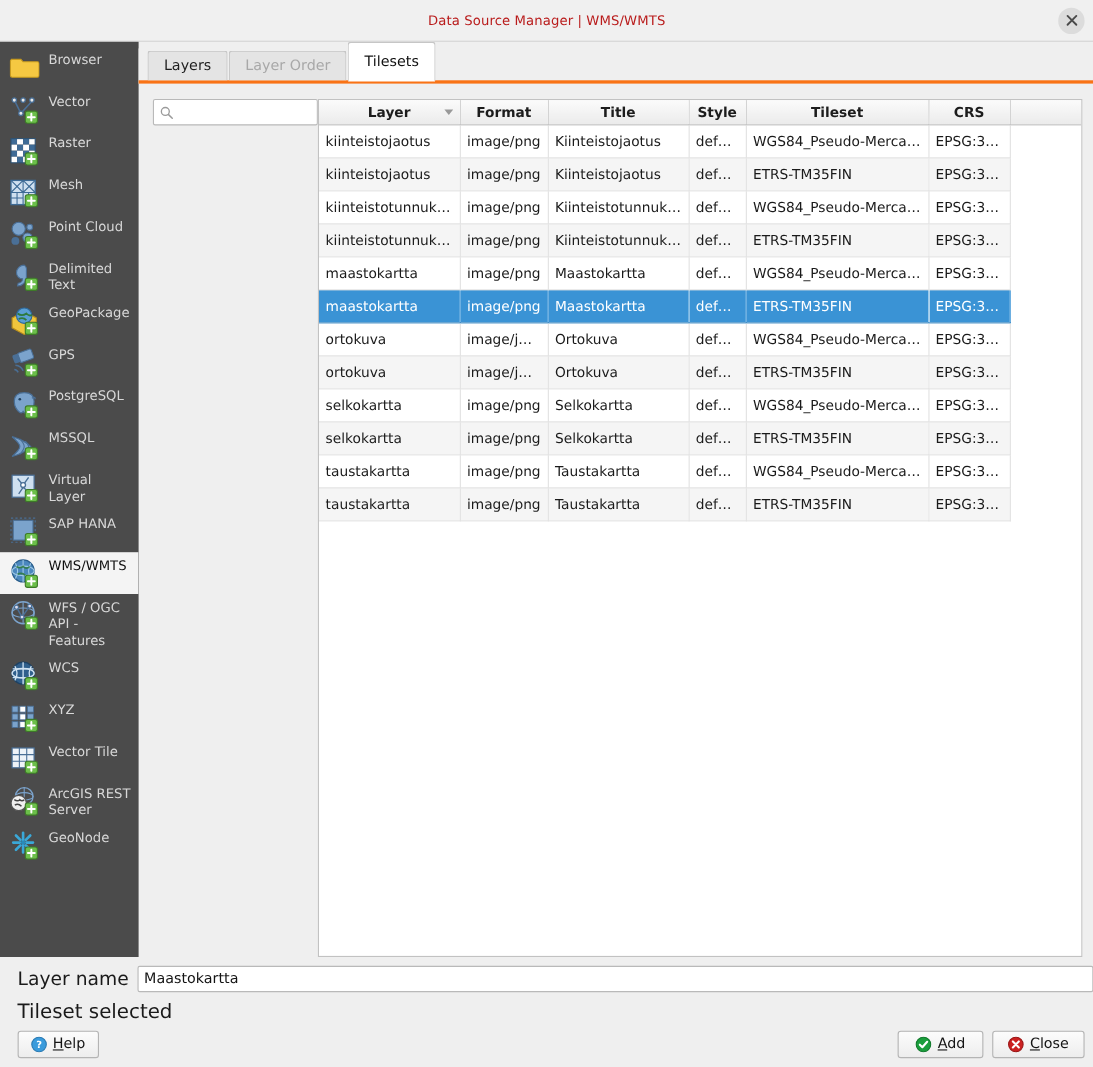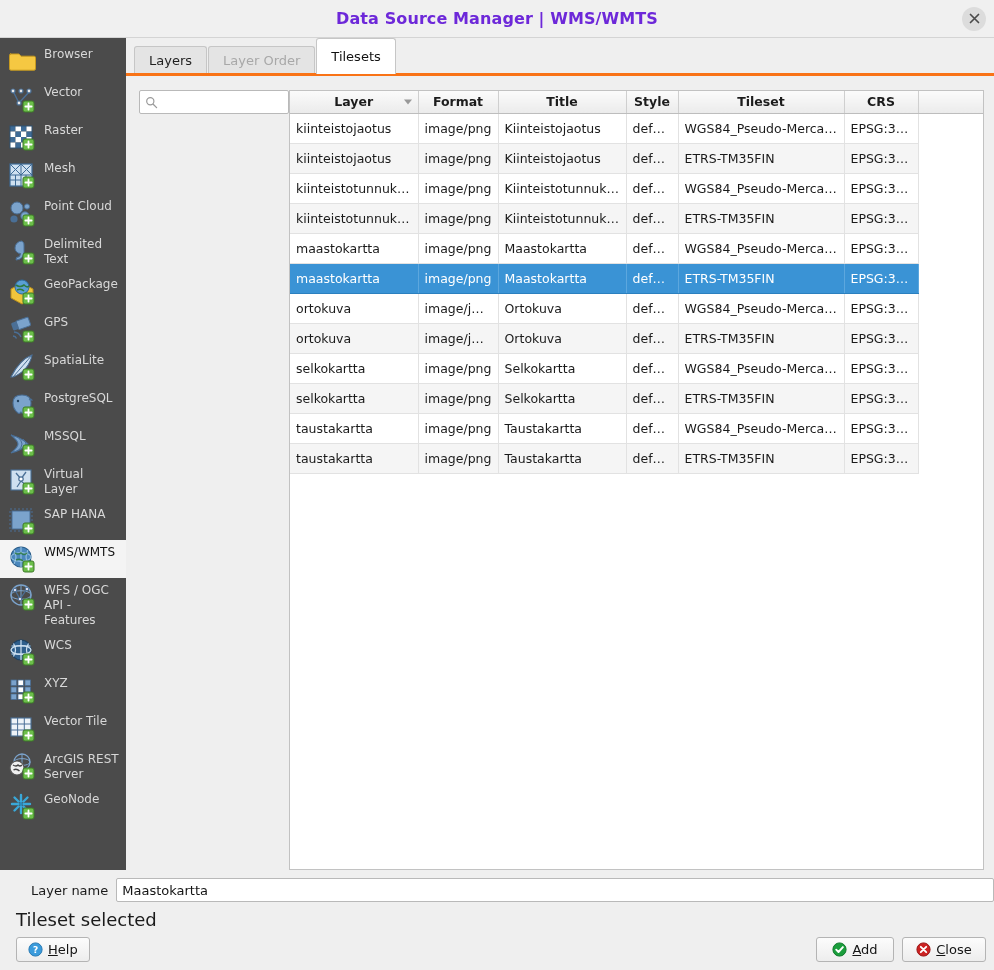--- a/index.html
+++ b/index.html
@@ -26,23 +26,23 @@
     height: 38px;
     min-height: 38px;
     background: #f0f0f0;
     border-bottom: 1px solid #d4d4d4;
     display: flex;
     align-items: center;
     justify-content: center;
     position: relative;
   }
   #titlebar .title {
-    font-weight: bold;
-    font-size: 16px;
-    color: #6d28d9;
+    font-weight: normal;
+    font-size: 12px;
+    color: #b91c1c;
     letter-spacing: 0.1px;
   }
   #titlebar .close-btn {
     position: absolute;
     right: 8px; top: 50%;
     transform: translateY(-50%);
     width: 24px; height: 24px;
     border-radius: 50%;
     background: #dcdcdc;
     display: flex; align-items: center; justify-content: center;
@@ -248,23 +248,22 @@
     padding: 0 0 0 0;
   }
   #layernamerow {
     display: flex;
     align-items: center;
     gap: 8px;
     padding: 8px 0 6px 3px;
     margin: 0 0 0 13px;
   }
   #layernamerow label {
-    font-size: 13px; color: #1a1a1a;
+    font-size: 17px; color: #1a1a1a;
     white-space: nowrap;
-    margin-left: 15px;
   }
   #layernamerow .field {
     flex: 1;
     height: 24px;
     background: #fff;
     border: 1px solid #b9b9b9;
     border-radius: 2px;
     display: flex; align-items: center;
     padding: 0 5px;
     font-size: 13px;
@@ -435,33 +434,20 @@
                 <rect x="0" y="0" width="11" height="11" rx="2" fill="#6cbf4a" stroke="#3d7a28" stroke-width="1"></rect>
                 <path d="M5.5 2.4 v6.2 M2.4 5.5 h6.2" stroke="#fff" stroke-width="1.8" stroke-linecap="round"></path>
               </g>
             </svg>
           </span>
           <span class="lbl">GPS</span>
         </div>
         <div class="side-item">
           <span class="ico">
             <svg width="28" height="28" viewBox="0 0 28 28">
-              <path d="M3 24 C8 14 16 5 24 2 C22 12 15 20 5 24 z" fill="#cfe0f0" stroke="#4a6f96" stroke-width="1.1"></path>
-              <path d="M5 24 C12 16 19 8 24 2" stroke="#4a6f96" stroke-width="1" fill="none"></path>
-              <g transform="translate(15,16)">
-                <rect x="0" y="0" width="11" height="11" rx="2" fill="#6cbf4a" stroke="#3d7a28" stroke-width="1"></rect>
-                <path d="M5.5 2.4 v6.2 M2.4 5.5 h6.2" stroke="#fff" stroke-width="1.8" stroke-linecap="round"></path>
-              </g>
-            </svg>
-          </span>
-          <span class="lbl">SpatiaLite</span>
-        </div>
-        <div class="side-item">
-          <span class="ico">
-            <svg width="28" height="28" viewBox="0 0 28 28">
               <path d="M5 12 q0 -8 9 -8 q9 0 9 8 q0 6 -4 10 q-1 1 -2 -1 q-2 3 -4 0 q-1 2 -3 1 q-5 -4 -5 -10 z" fill="#7ba3cc" stroke="#4a6f96" stroke-width="1.1"></path>
               <circle cx="10" cy="10" r="1.2" fill="#20405e"></circle>
               <path d="M21 9 q3 -2 3 1" stroke="#4a6f96" stroke-width="1.2" fill="none"></path>
               <g transform="translate(15,16)">
                 <rect x="0" y="0" width="11" height="11" rx="2" fill="#6cbf4a" stroke="#3d7a28" stroke-width="1"></rect>
                 <path d="M5.5 2.4 v6.2 M2.4 5.5 h6.2" stroke="#fff" stroke-width="1.8" stroke-linecap="round"></path>
               </g>
             </svg>
           </span>
           <span class="lbl">PostgreSQL</span>

